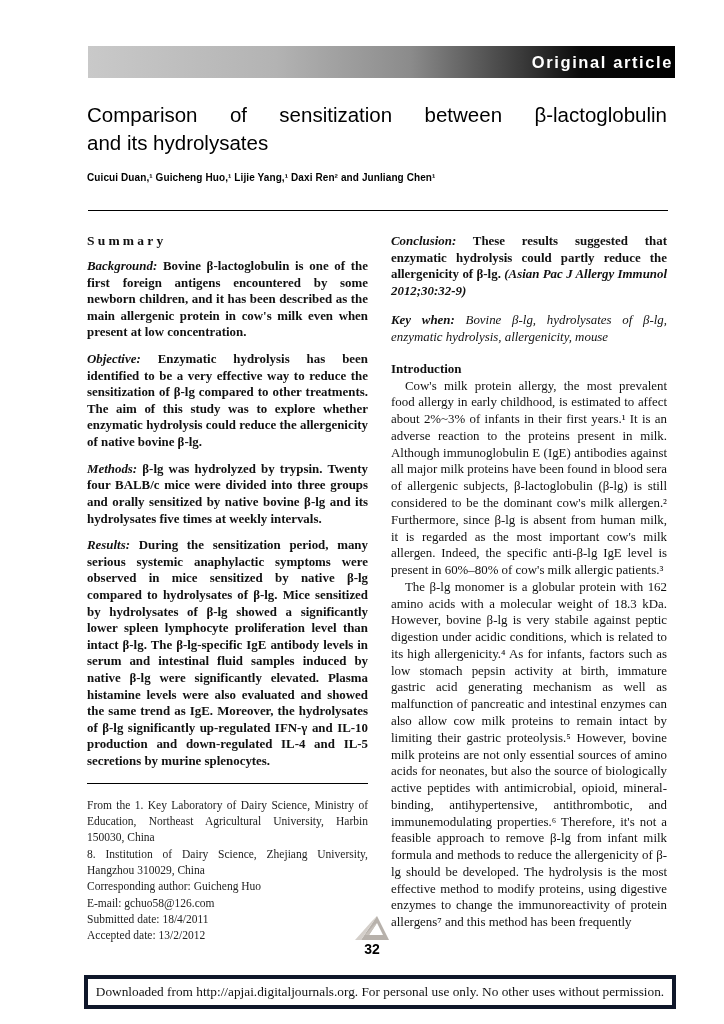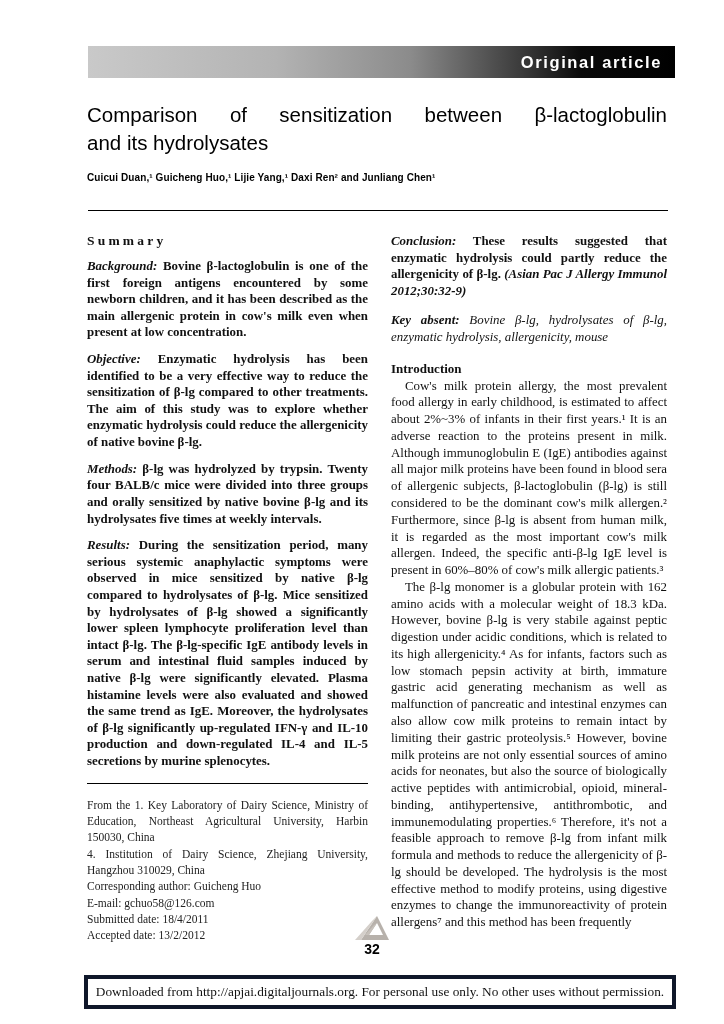--- a/index.html
+++ b/index.html
@@ -4,21 +4,21 @@
 <style>
   html,body { margin:0; padding:0; background:#ffffff; }
   .page {
     position:relative; width:724px; height:1024px; background:#ffffff;
     font-family:"Liberation Serif", serif; color:#111111; overflow:hidden;
   }
   .banner {
     position:absolute; left:88px; top:46px; width:587px; height:32px;
     background:linear-gradient(90deg,#c9c9c9 0%,#b3b3b3 32%,#8b8b8b 55%,#3a3a3a 74%,#0a0a0a 84%,#000000 100%);
     display:flex; align-items:center; justify-content:flex-end;
-    padding-right:13px; box-sizing:border-box;
+    padding-right:2px; box-sizing:border-box;
   }
   .banner-label {
     color:#ffffff; font-family:"Liberation Sans", sans-serif; font-weight:bold;
     font-size:16.5px; letter-spacing:1.6px;
   }
   .title {
     position:absolute; left:87px; top:101px; width:580px; margin:0;
     font-family:"Liberation Sans", sans-serif; font-weight:normal;
     font-size:20.5px; line-height:1.38; color:#000;
   }
@@ -105,32 +105,32 @@
       <p class="bold-para"><span class="para-label">Objective:</span> <span>Enzymatic hydrolysis has been identified to be a very effective way to reduce the sensitization of β-lg compared to other treatments. The aim of this study was to explore whether enzymatic hydrolysis could reduce the allergenicity of native bovine β-lg.</span></p>
 
       <p class="bold-para"><span class="para-label">Methods:</span> <span>β-lg was hydrolyzed by trypsin. Twenty four BALB/c mice were divided into three groups and orally sensitized by native bovine β-lg and its hydrolysates five times at weekly intervals.</span></p>
 
       <p class="bold-para"><span class="para-label">Results:</span> <span>During the sensitization period, many serious systemic anaphylactic symptoms were observed in mice sensitized by native β-lg compared to hydrolysates of β-lg. Mice sensitized by hydrolysates of β-lg showed a significantly lower spleen lymphocyte proliferation level than intact β-lg. The β-lg-specific IgE antibody levels in serum and intestinal fluid samples induced by native β-lg were significantly elevated. Plasma histamine levels were also evaluated and showed the same trend as IgE. Moreover, the hydrolysates of β-lg significantly up-regulated IFN-γ and IL-10 production and down-regulated IL-4 and IL-5 secretions by murine splenocytes.</span></p>
 
       <hr class="foot-rule">
 
       <div class="footnote">
         <div class="footnote-line">From the 1. Key Laboratory of Dairy Science, Ministry of Education, Northeast Agricultural University, Harbin 150030, China</div>
-        <div class="footnote-line">4. Institution of Dairy Science, Zhejiang University, Hangzhou 310029, China</div>
+        <div class="footnote-line">8. Institution of Dairy Science, Zhejiang University, Hangzhou 310029, China</div>
         <div class="footnote-line">Corresponding author: Guicheng Huo</div>
         <div class="footnote-line">E-mail: gchuo58@126.com</div>
         <div class="footnote-line">Submitted date: 18/4/2011</div>
         <div class="footnote-line">Accepted date: 13/2/2012</div>
       </div>
     </div>
 
     <div class="col-right">
       <p class="bold-para"><span class="para-label">Conclusion:</span> <span>These results suggested that enzymatic hydrolysis could partly reduce the allergenicity of β-lg.</span> <span class="citation">(Asian Pac J Allergy Immunol 2012;30:32-9)</span></p>
 
-      <p class="keywords-para"><span class="keywords-label">Key absent:</span> <span>Bovine β-lg, hydrolysates of β-lg, enzymatic hydrolysis, allergenicity, mouse</span></p>
+      <p class="keywords-para"><span class="keywords-label">Key when:</span> <span>Bovine β-lg, hydrolysates of β-lg, enzymatic hydrolysis, allergenicity, mouse</span></p>
 
       <div class="section-heading">Introduction</div>
 
       <p class="body-para">Cow's milk protein allergy, the most prevalent food allergy in early childhood, is estimated to affect about 2%~3% of infants in their first years.¹ It is an adverse reaction to the proteins present in milk. Although immunoglobulin E (IgE) antibodies against all major milk proteins have been found in blood sera of allergenic subjects, β-lactoglobulin (β-lg) is still considered to be the dominant cow's milk allergen.² Furthermore, since β-lg is absent from human milk, it is regarded as the most important cow's milk allergen. Indeed, the specific anti-β-lg IgE level is present in 60%–80% of cow's milk allergic patients.³</p>
       <p class="body-para">The β-lg monomer is a globular protein with 162 amino acids with a molecular weight of 18.3 kDa. However, bovine β-lg is very stabile against peptic digestion under acidic conditions, which is related to its high allergenicity.⁴ As for infants, factors such as low stomach pepsin activity at birth, immature gastric acid generating mechanism as well as malfunction of pancreatic and intestinal enzymes can also allow cow milk proteins to remain intact by limiting their gastric proteolysis.⁵ However, bovine milk proteins are not only essential sources of amino acids for neonates, but also the source of biologically active peptides with antimicrobial, opioid, mineral-binding, antihypertensive, antithrombotic, and immunemodulating properties.⁶ Therefore, it's not a feasible approach to remove β-lg from infant milk formula and methods to reduce the allergenicity of β-lg should be developed. The hydrolysis is the most effective method to modify proteins, using digestive enzymes to change the immunoreactivity of protein allergens⁷ and this method has been frequently</p>
     </div>
 
   </div>
 
   <div class="logo">

